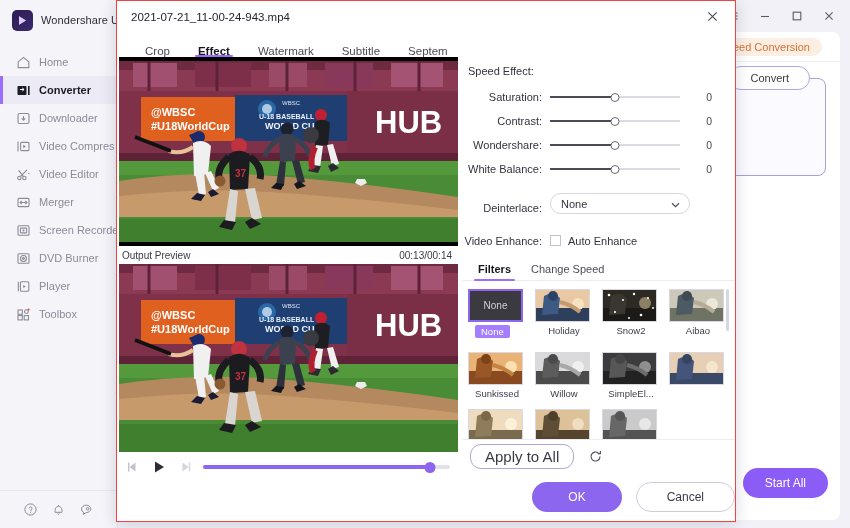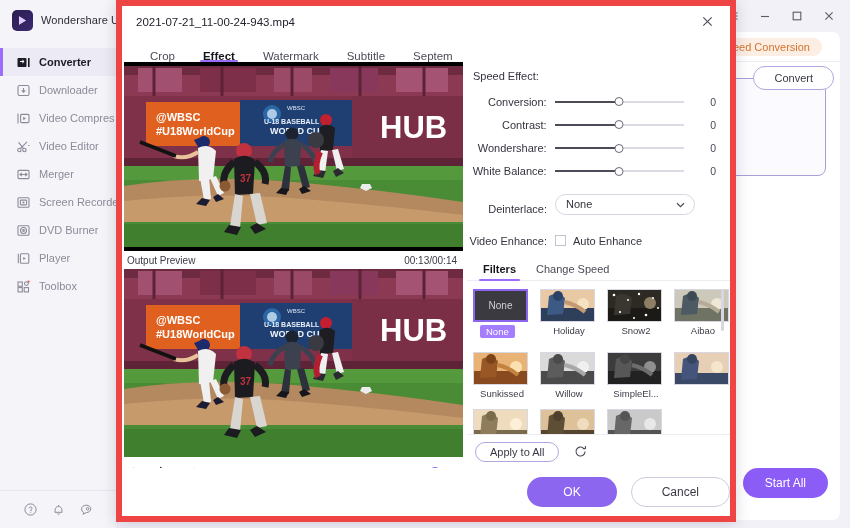--- a/index.html
+++ b/index.html
@@ -111,21 +111,21 @@
   }
   .bg-filebox {
     position: absolute;
     left: 18px; right: 14px; top: 46px; height: 98px;
     border: 1.5px solid #a99ed6;
     border-radius: 8px;
     background: #fbfaff;
   }
   .btn-convert {
     position: absolute;
-    right: 6px; top: 34px;
+    right: 30px; top: 34px;
     border: 1px solid #b1a6de;
     border-radius: 14px;
     background: #ffffff;
     color: #3a3a46;
     font-size: 11px;
     padding: 5px 20px;
     white-space: nowrap;
     cursor: pointer;
   }
   .btn-startall {
@@ -140,21 +140,21 @@
     white-space: nowrap;
     cursor: pointer;
   }
 
   
   .dialog {
     position: absolute;
     left: 116px; top: 0;
     width: 620px; height: 522px;
     background: #ffffff;
-    border: 6px solid #ef4444;
+    border: 1px solid #ef4444;
     box-shadow: 0 2px 14px rgba(40,35,70,.18);
     display: flex; flex-direction: column;
   }
   .dlg-header {
     height: 31px;
     display: flex; align-items: center;
     padding: 0 10px 0 14px;
     flex: none;
   }
   .dlg-title {
@@ -374,21 +374,21 @@
   .apply-row {
     height: 34px;
     display: flex; align-items: center; gap: 14px;
     padding-left: 8px;
     flex: none;
     border-top: 1px solid #ececf1;
   }
   .btn-apply {
     border: 1px solid #b1a6de; border-radius: 11px;
     background: #ffffff; color: #3a3a46;
-    font-size: 11px; padding: 3px 14px;
+    font-size: 15px; padding: 3px 14px;
     white-space: nowrap; cursor: pointer;
   }
   .reset-icon { width: 15px; height: 15px; cursor: pointer; display:block; }
 
   
   .dlg-footer {
     height: 48px;
     flex: none;
     display: flex; align-items: center; justify-content: flex-end;
     gap: 14px;
@@ -420,20 +420,28 @@
           <svg width="13" height="13" viewBox="0 0 13 13">
             <path d="M3 2.2 L10 6.5 L3 10.8 Z" fill="#ffffff"></path>
             <path d="M3 2.2 L10 6.5 L3 10.8 Z" fill="#c89bff" opacity=".55"></path>
           </svg>
         </span>
         <span class="brand-name">Wondershare U</span>
       </div>
 
       <div class="nav">
 
+        <div class="nav-item">
+          <span class="ico">
+            <svg width="15" height="15" viewBox="0 0 15 15" fill="none" stroke="#8b8b99" stroke-width="1.1">
+              <path d="M2.2 6.8 L7.5 2.4 L12.8 6.8 V12.6 H2.2 Z"></path>
+            </svg>
+          </span>
+          <span>Home</span>
+        </div>
 
         <div class="nav-item active">
           <span class="ico">
             <svg width="15" height="15" viewBox="0 0 15 15">
               <rect x="1.5" y="3" width="9" height="9" rx="1" fill="#1c1c24"></rect>
               <path d="M4 6.5 h4 M6.3 5 l1.8 1.5 -1.8 1.5" stroke="#ffffff" stroke-width="1" fill="none"></path>
               <rect x="12" y="3" width="1.6" height="9" fill="#1c1c24"></rect>
             </svg>
           </span>
           <span>Converter</span>
@@ -830,21 +838,21 @@
             <span class="pb-knob" id="pb-knob" style="left: 92%;"></span>
           </span>
         </div>
       </div>
 
       <div class="settings-col">
 
         <div class="sec-title">Speed Effect:</div>
 
         <div class="slider-row">
-          <span class="slider-label">Conversion:</span>
+          <span class="slider-label">Saturation:</span>
           <span class="slider-track">
             <span class="sl-rail"></span>
             <span class="sl-fill" style="width:50%"></span>
             <span class="sl-knob" style="left:50%"></span>
           </span>
           <span class="slider-value">0</span>
         </div>
 
         <div class="slider-row">
           <span class="slider-label">Contrast:</span>

